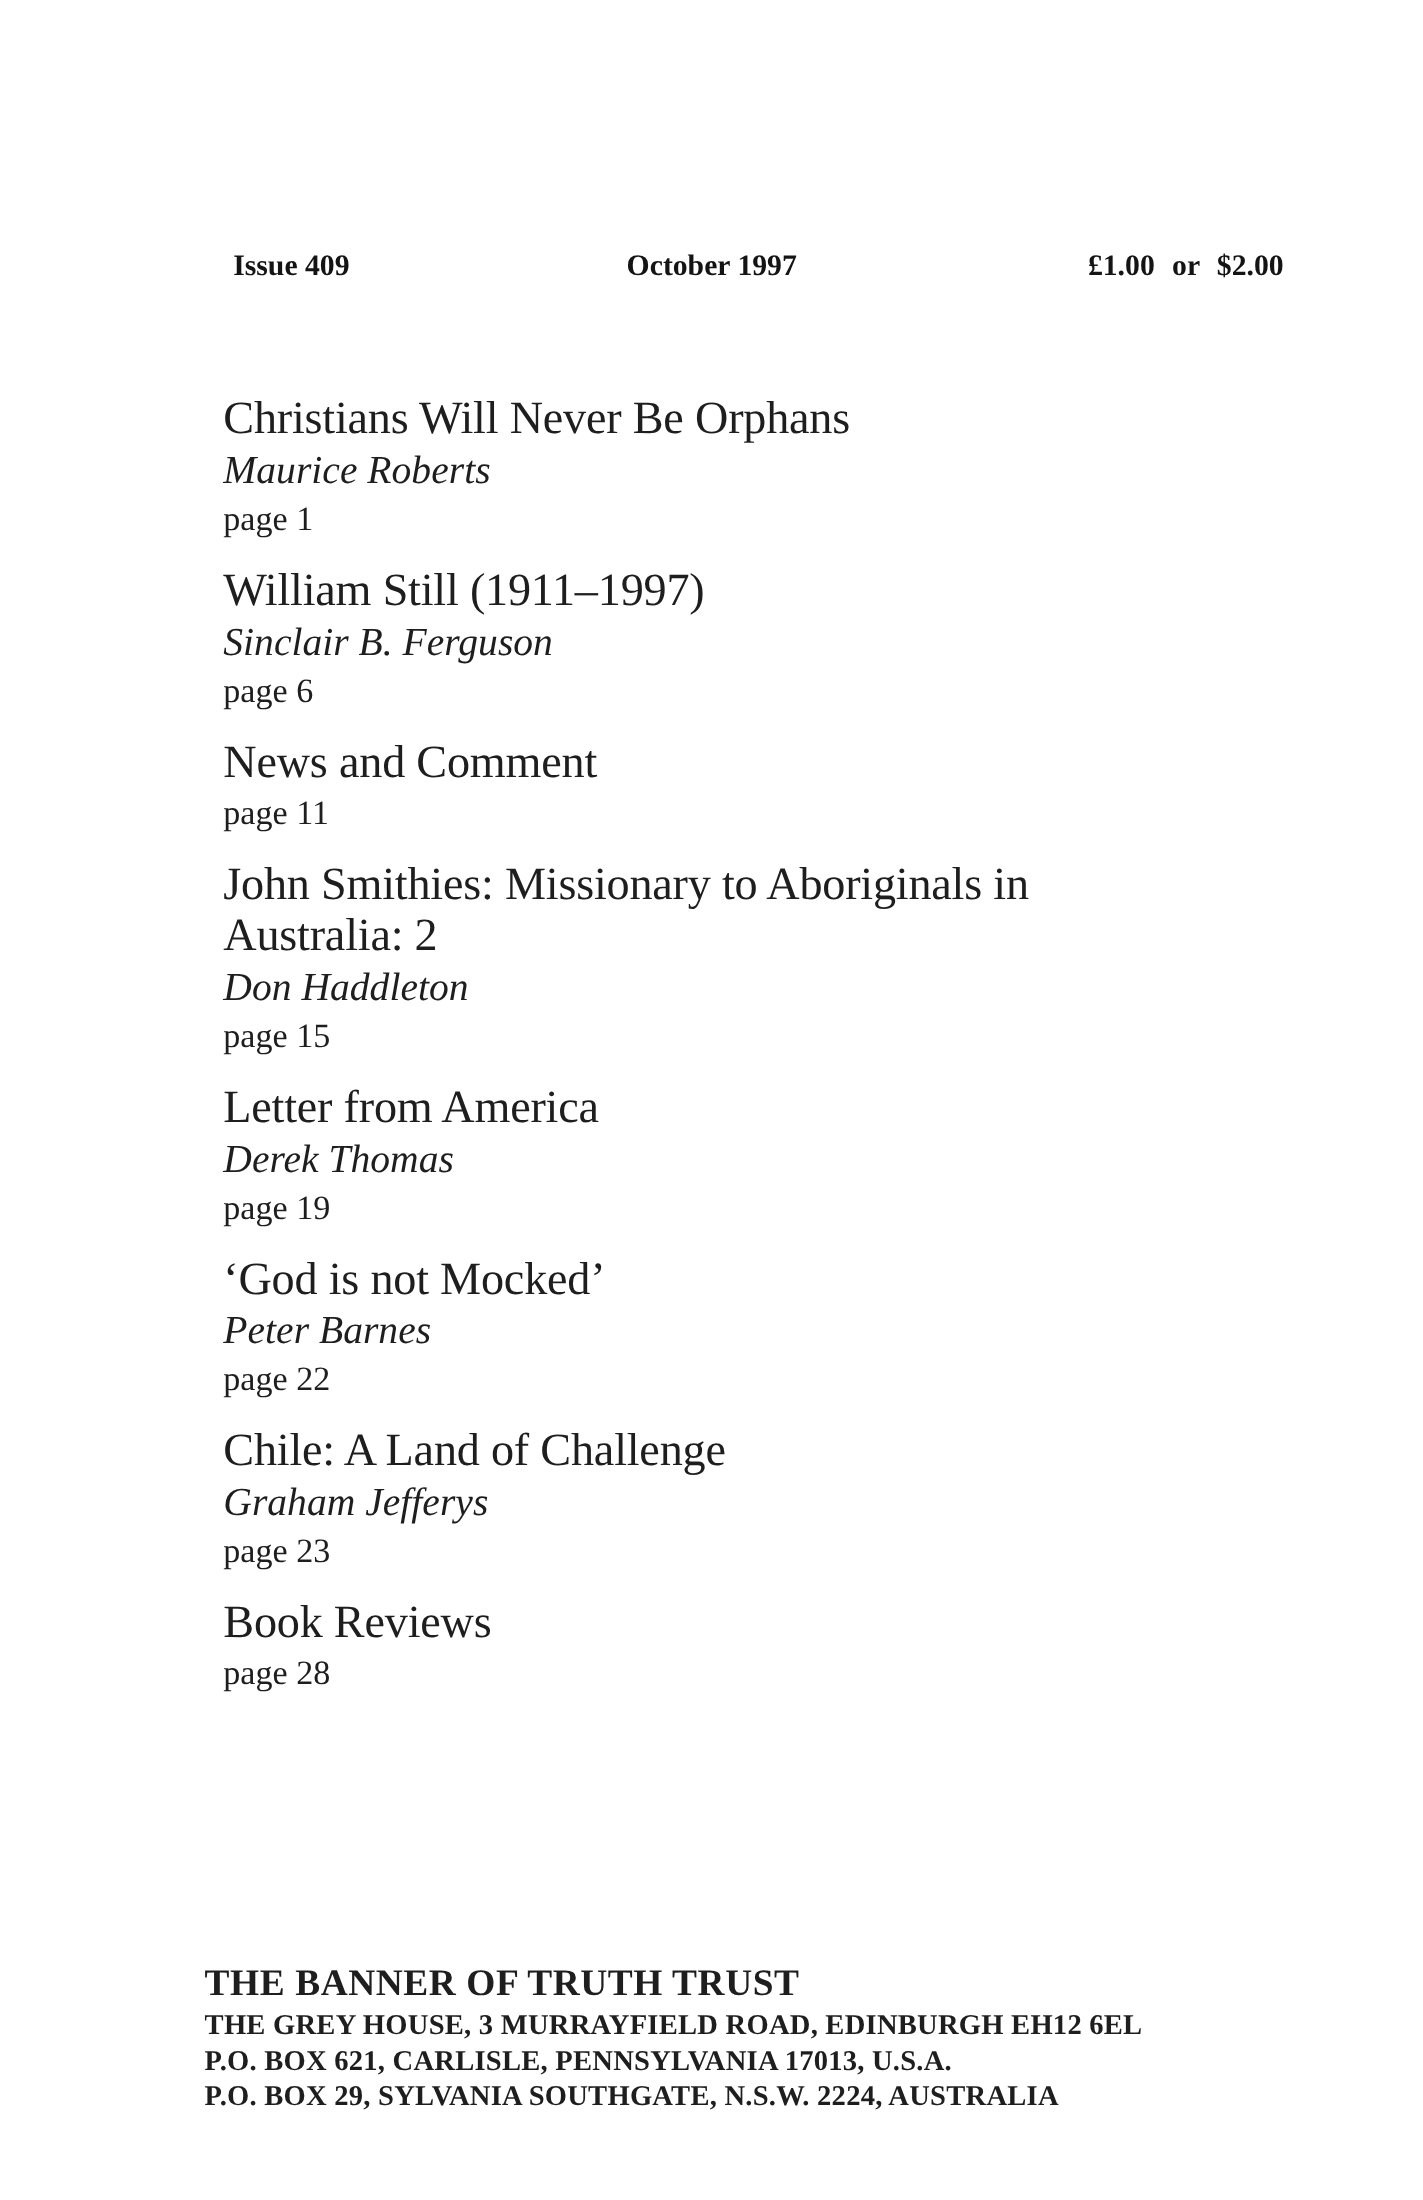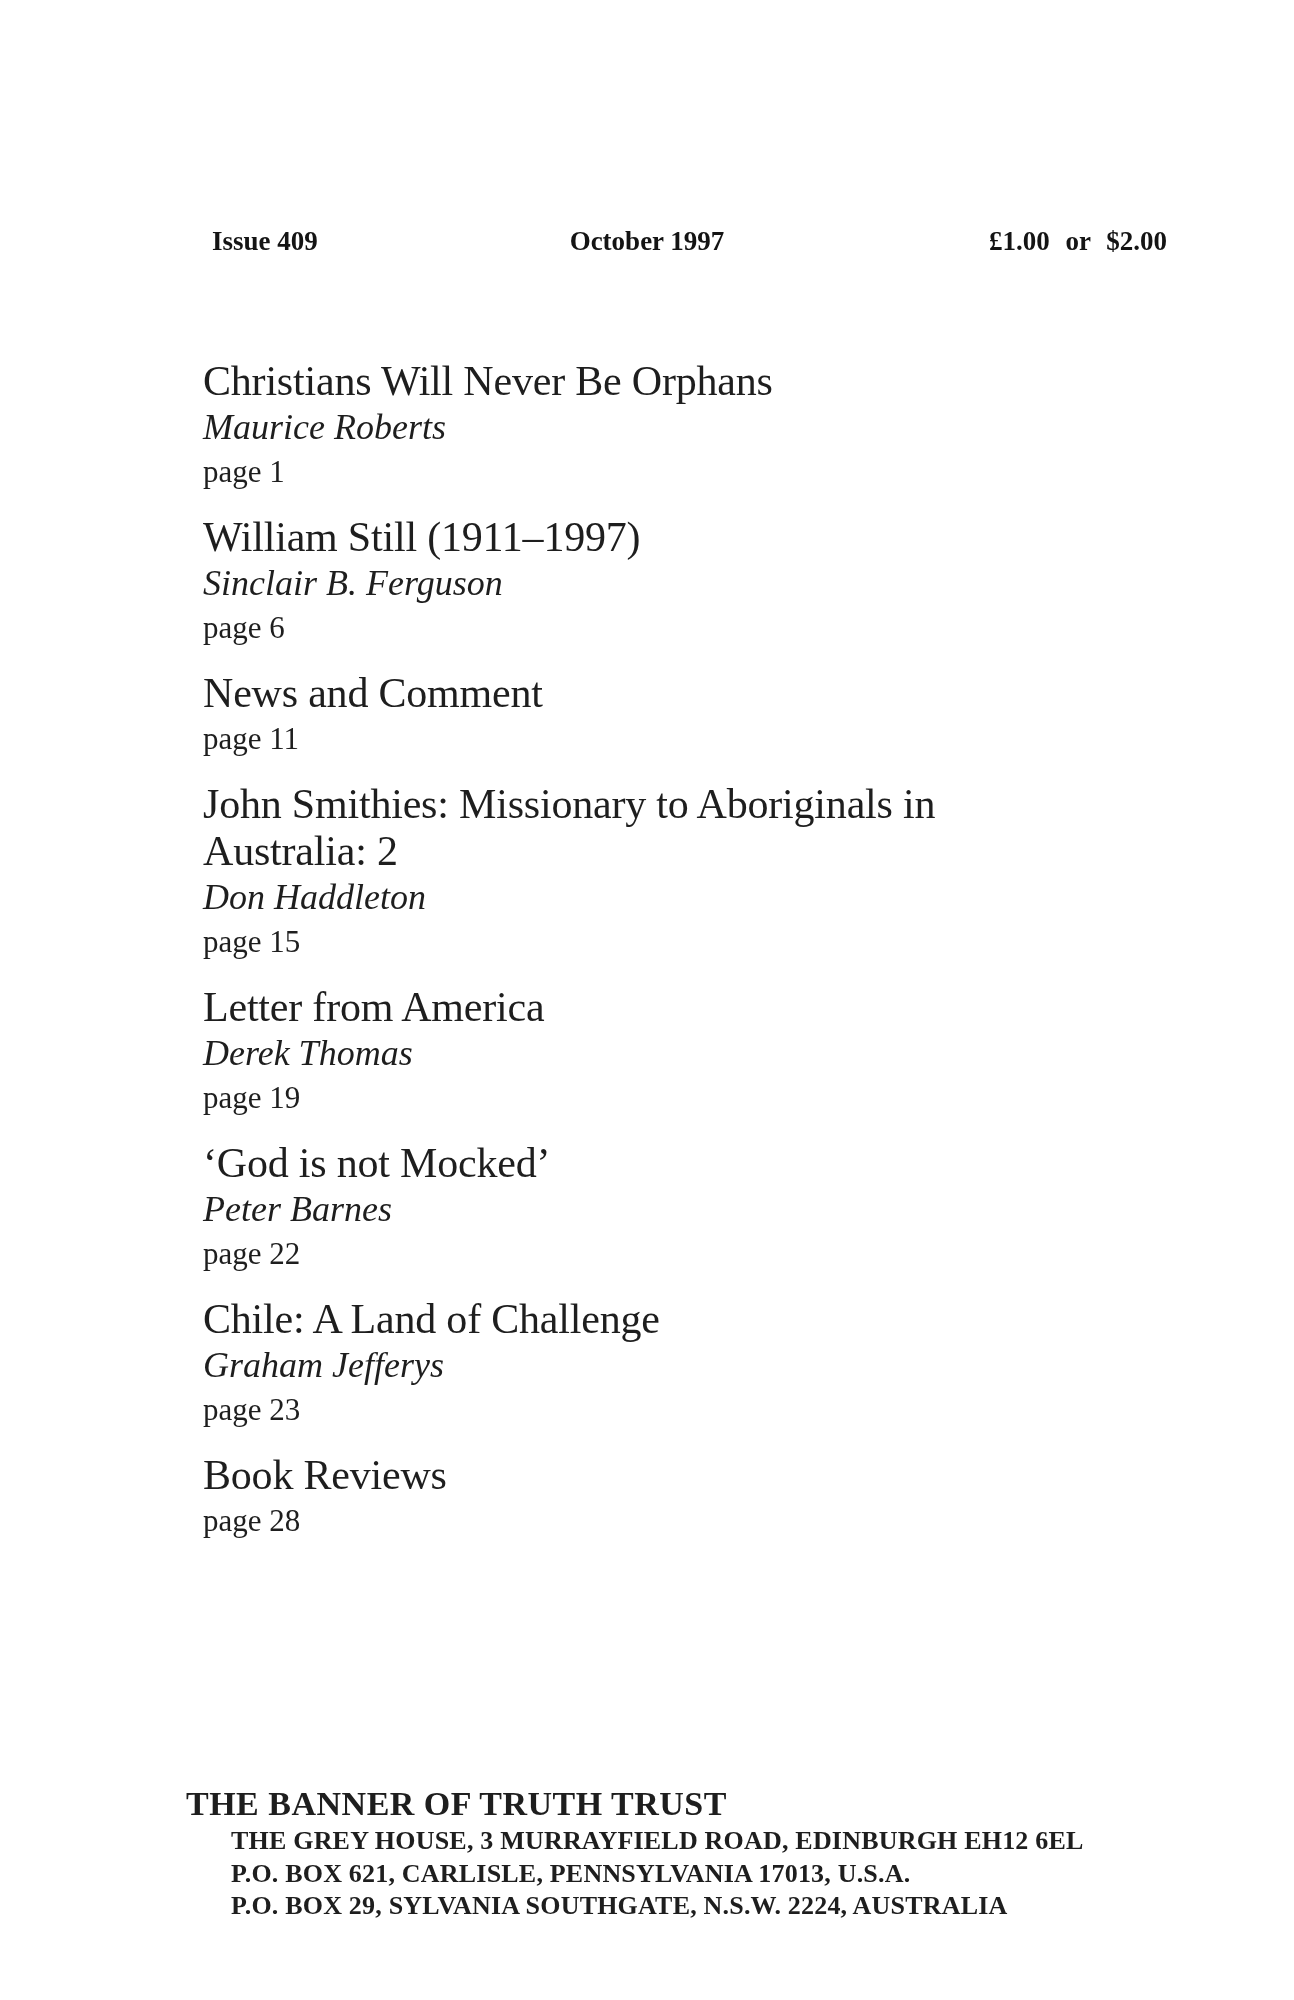--- a/index.html
+++ b/index.html
@@ -77,21 +77,20 @@
   }
   .publisher-name{
     font-size:34px;
     line-height:42px;
     letter-spacing:0.5px;
   }
   .address-line{
     font-size:26px;
     line-height:32.5px;
     letter-spacing:0.2px;
-    margin-left:45px;
   }
 </style>
 </head>
 <body>
 
 <div class="masthead">
   <span class="issue">Issue 409</span>
   <span class="date">October 1997</span>
   <span class="price">£1.00 or $2.00</span>
 </div>

